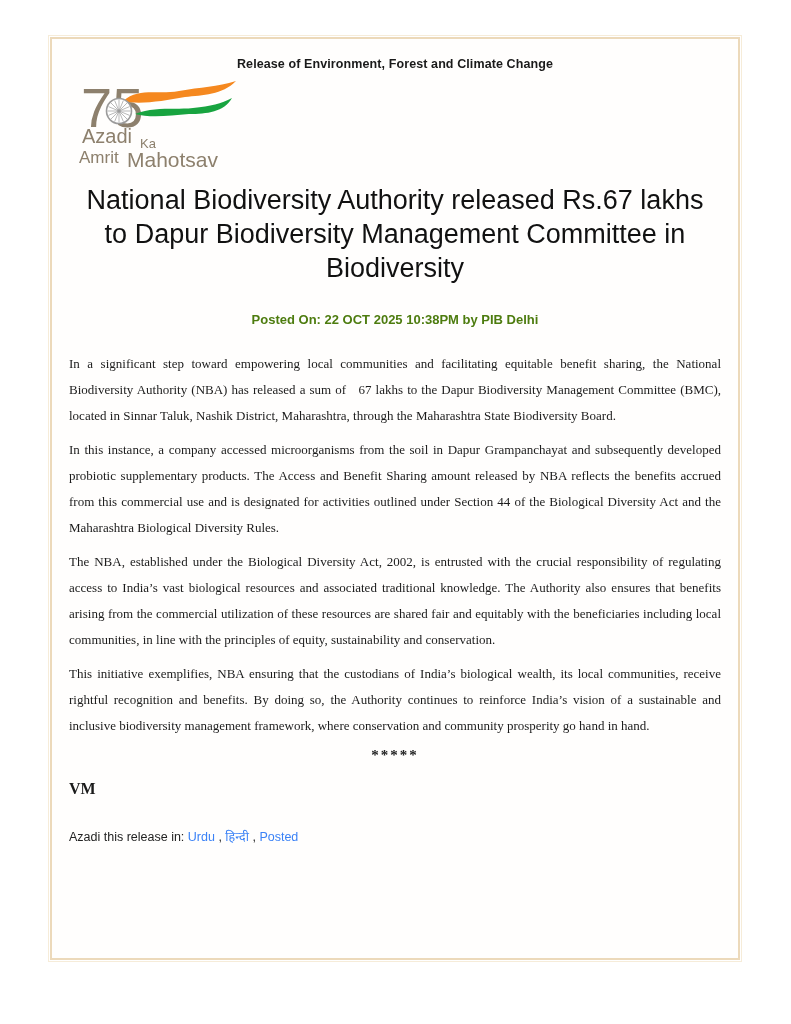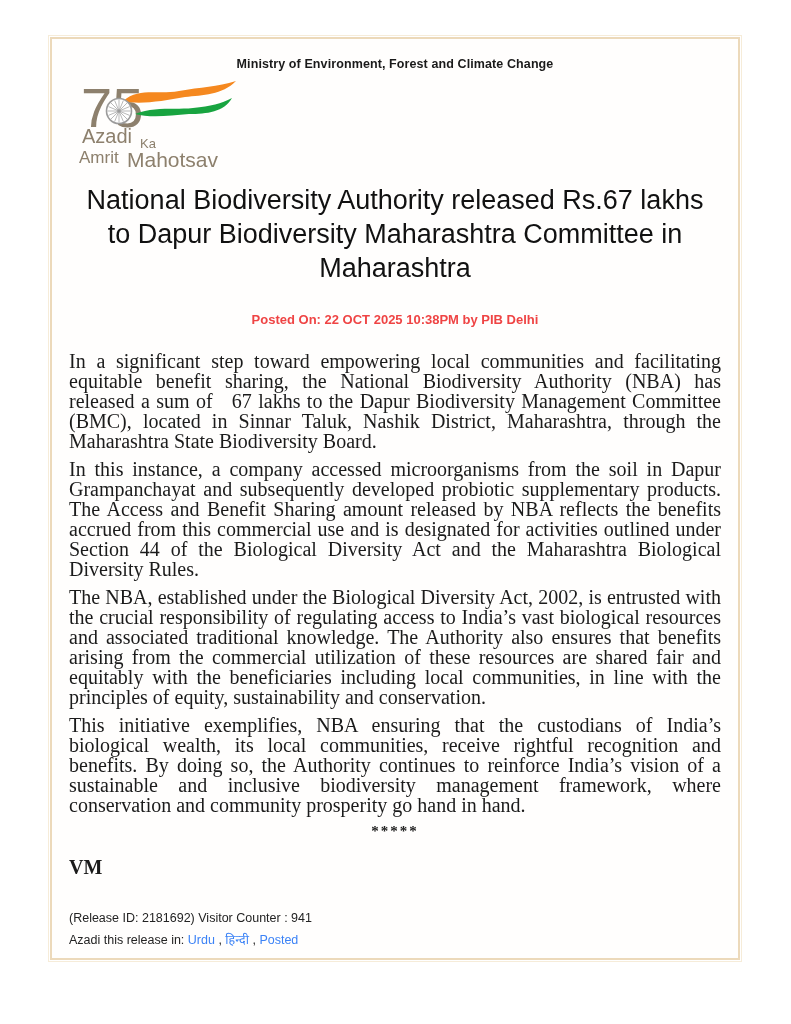--- a/index.html
+++ b/index.html
@@ -46,67 +46,67 @@
     font-size: 27px;
     line-height: 34px;
     font-weight: 400;
     color: #111111;
   }
   .posted-on {
     margin-top: 27px;
     text-align: center;
     font-size: 13px;
     font-weight: 700;
-    color: #ef4444;
+    color: #4d7c0f;
   }
   .content {
     margin-top: 24px;
     font-family: "Liberation Serif", serif;
-    font-size: 20px;
-    line-height: 20px;
+    font-size: 13px;
+    line-height: 26px;
     color: #1b1b1b;
     text-align: justify;
   }
   .content p {
     margin: 0 0 8px 0;
   }
   .stars {
     text-align: center;
     font-family: "Liberation Serif", serif;
     font-weight: 700;
     font-size: 15px;
     letter-spacing: 2px;
     color: #222222;
     margin-top: 6px;
   }
   .signoff {
     font-family: "Liberation Serif", serif;
     font-weight: 700;
-    font-size: 20px;
+    font-size: 16px;
     color: #1b1b1b;
     margin-top: 16px;
   }
   .release-meta {
     margin-top: 28px;
     font-size: 12.5px;
     line-height: 22px;
     color: #232323;
   }
   .release-meta .lang-link {
     color: #3b82f6;
     text-decoration: none;
     cursor: pointer;
   }
 </style>
 </head>
 <body>
 
 <div class="page">
 
-  <div class="ministry">Ministry of Environment, Forest and Climate Change</div>
+  <div class="ministry">Release of Environment, Forest and Climate Change</div>
 
   <div class="logo-block">
     <svg width="160" height="92" viewBox="0 0 160 92" xmlns="http://www.w3.org/2000/svg">
 
       <text x="2" y="50" font-family="Liberation Sans, sans-serif" font-size="56" fill="#8d806d">75</text>
 
       <path d="M44,24 C60,10 78,18 100,14 C122,10 138,10 157,4 C143,18 124,18 106,20 C84,24 60,28 44,24 Z" fill="#f5881f"></path>
 
       <path d="M56,37 C76,29 96,33 114,31 C132,29 142,27 153,21 C145,35 128,37 110,37 C90,39 70,41 56,37 Z" fill="#18a440"></path>
 
@@ -125,35 +125,34 @@
         <circle cx="40" cy="34" r="1.6" fill="#9b9b9b" stroke="none"></circle>
       </g>
 
       <text x="3" y="66" font-family="Liberation Sans, sans-serif" font-size="20" fill="#8d806d">Azadi</text>
       <text x="61" y="71" font-family="Liberation Sans, sans-serif" font-size="13" fill="#8d806d">Ka</text>
       <text x="0" y="86" font-family="Liberation Sans, sans-serif" font-size="17" fill="#8d806d">Amrit</text>
       <text x="48" y="90" font-family="Liberation Sans, sans-serif" font-size="21" fill="#8d806d">Mahotsav</text>
     </svg>
   </div>
 
-  <h1 class="doc-title">National Biodiversity Authority released Rs.67 lakhs to Dapur Biodiversity Maharashtra Committee in Maharashtra</h1>
+  <h1 class="doc-title">National Biodiversity Authority released Rs.67 lakhs to Dapur Biodiversity Management Committee in Biodiversity</h1>
 
   <div class="posted-on">Posted On: 22 OCT 2025 10:38PM by PIB Delhi</div>
 
   <div class="content">
     <p>In a significant step toward empowering local communities and facilitating equitable benefit sharing, the National Biodiversity Authority (NBA) has released a sum of &nbsp; 67 lakhs to the Dapur Biodiversity Management Committee (BMC), located in Sinnar Taluk, Nashik District, Maharashtra, through the Maharashtra State Biodiversity Board.</p>
     <p>In this instance, a company accessed microorganisms from the soil in Dapur Grampanchayat and subsequently developed probiotic supplementary products. The Access and Benefit Sharing amount released by NBA reflects the benefits accrued from this commercial use and is designated for activities outlined under Section 44 of the Biological Diversity Act and the Maharashtra Biological Diversity Rules.</p>
     <p>The NBA, established under the Biological Diversity Act, 2002, is entrusted with the crucial responsibility of regulating access to India’s vast biological resources and associated traditional knowledge. The Authority also ensures that benefits arising from the commercial utilization of these resources are shared fair and equitably with the beneficiaries including local communities, in line with the principles of equity, sustainability and conservation.</p>
     <p>This initiative exemplifies, NBA ensuring that the custodians of India’s biological wealth, its local communities, receive rightful recognition and benefits. By doing so, the Authority continues to reinforce India’s vision of a sustainable and inclusive biodiversity management framework, where conservation and community prosperity go hand in hand.</p>
   </div>
 
   <div class="stars">*****</div>
 
   <div class="signoff">VM</div>
 
   <div class="release-meta">
-    <div>(Release ID: 2181692) Visitor Counter : 941</div>
     <div>
       <span>Azadi this release in:</span><span> </span><a class="lang-link">Urdu</a><span> , </span><a class="lang-link">हिन्दी</a><span> , </span><a class="lang-link">Posted</a>
     </div>
   </div>
 
 </div>
 
 </body></html>

